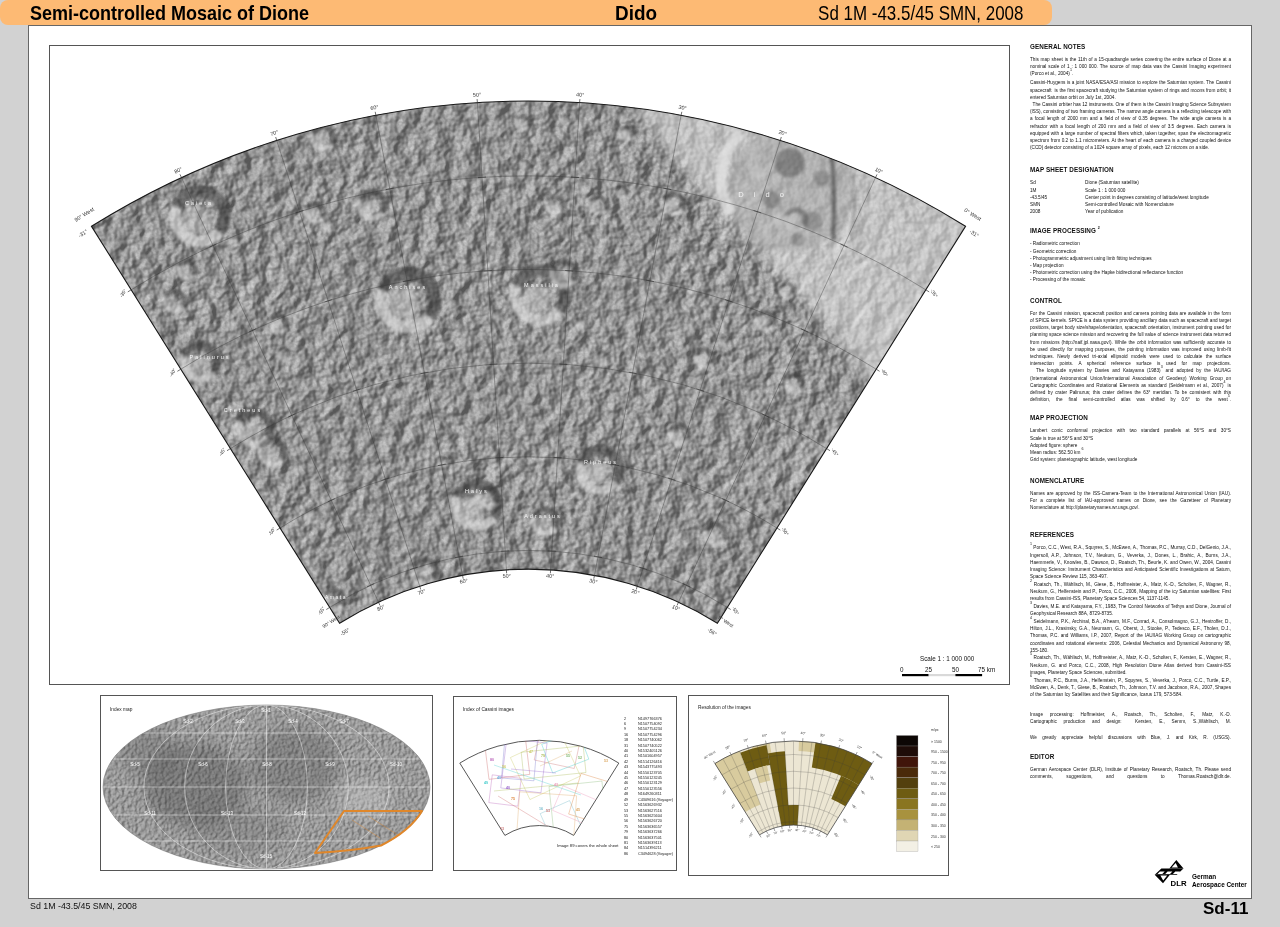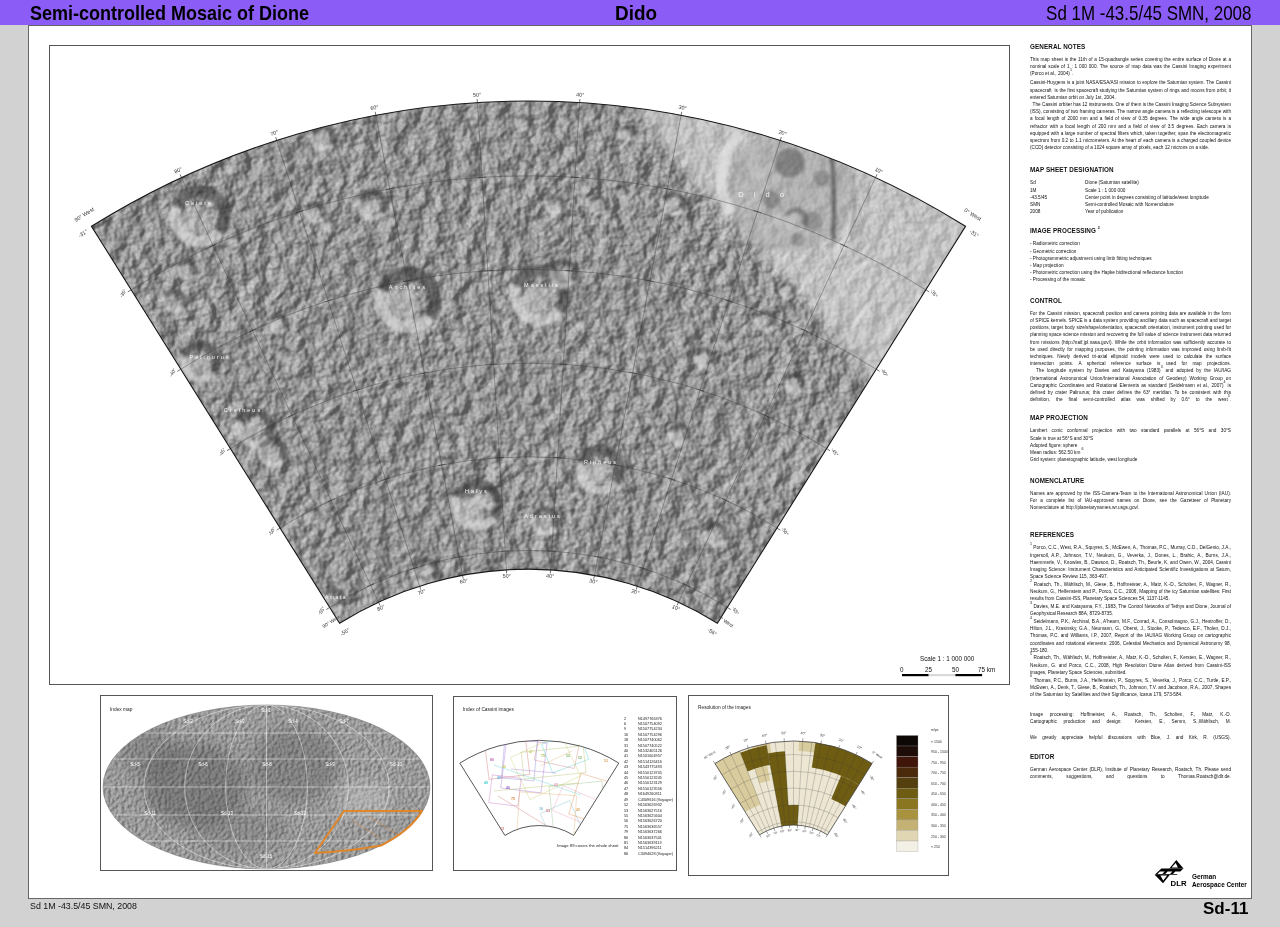--- a/index.html
+++ b/index.html
@@ -1,16 +1,16 @@
 <!DOCTYPE html>
 <html><head><meta charset="utf-8">
 <style>
 * { margin:0; padding:0; box-sizing:border-box; }
 body { width:1280px; height:927px; background:#d2d2d2; font-family:"Liberation Sans",sans-serif; position:relative; overflow:hidden; }
-.hdr { position:absolute; left:0; top:0; width:1280px; height:25px; background:#8b5cf6; }
+.hdr { position:absolute; left:0; top:0; width:1052px; height:25px; background:#fdba74;border-radius:8px; }
 .hdr .t1 { position:absolute; left:30px; top:1px; font-size:21px; font-weight:bold; color:#000; transform:scaleX(0.857); transform-origin:0 0; white-space:nowrap; }
 .hdr .t2 { position:absolute; left:615px; top:1px; font-size:21px; font-weight:bold; color:#000; transform:scaleX(0.9); transform-origin:0 0; white-space:nowrap; }
 .hdr .t3 { position:absolute; right:29px; top:1px; font-size:21px; color:#000; transform:scaleX(0.807); transform-origin:100% 0; white-space:nowrap; }
 .page { position:absolute; left:28px; top:25px; width:1224px; height:874px; background:#fff; border:1px solid #666; }
 .mapbox { position:absolute; left:49px; top:45px; width:961px; height:640px; border:1px solid #555; }
 .box1 { position:absolute; left:100px; top:695px; width:333px; height:176px; border:1px solid #555; }
 .box2 { position:absolute; left:453px; top:696px; width:224px; height:175px; border:1px solid #555; }
 .box3 { position:absolute; left:688px; top:695px; width:261px; height:181px; border:1px solid #555; }
 .rc { position:absolute; left:1030px; top:42.8px; width:201px; color:#111; }
 .rc h3 { font-size:6.3px; margin:0 0 6px 0; letter-spacing:0.1px; }

